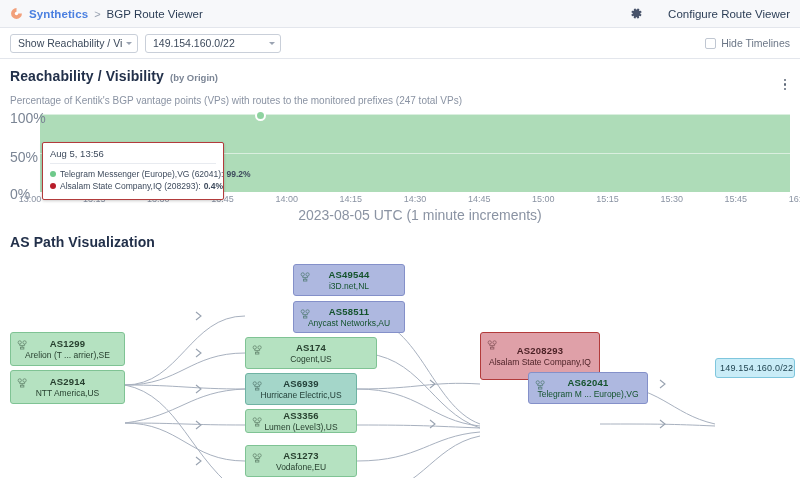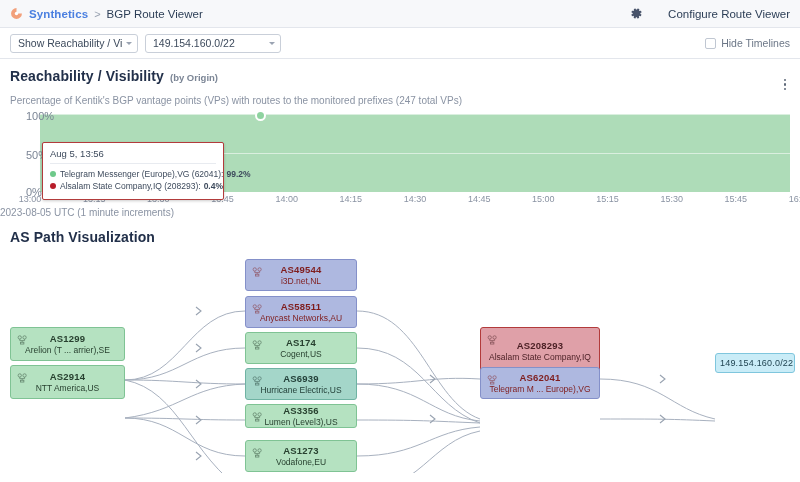--- a/index.html
+++ b/index.html
@@ -63,21 +63,21 @@
     justify-content:center;gap:2px;padding:2px 4px;cursor:pointer;
   }
   .kebab i{width:2.5px;height:2.5px;border-radius:50%;background:#5c6777;display:block;}
   
   .chart-wrap{position:relative;margin:8px 10px 0 10px;height:78px;}
   .plot{
     position:absolute;left:30px;right:0;top:0;bottom:0;
     background:#aedcb8;
   }
   .ylab{
-    position:absolute;left:16px;font-size:11px;color:#7b8595;
+    position:absolute;left:0;font-size:14px;color:#7b8595;
   }
   .y100{top:-4px;}
   .y50{top:35px;}
   .y0{top:72px;}
   .gridline{position:absolute;left:30px;right:0;height:1px;background:rgba(255,255,255,.55);}
   .marker{
     position:absolute;width:11px;height:11px;border-radius:50%;
     background:#8fd3a0;border:2.5px solid #ffffff;box-sizing:border-box;
     left:245px;top:-4px;
   }
@@ -86,35 +86,35 @@
     background:#ffffff;border:1px solid #b23b3b;border-radius:2px;
     box-shadow:0 1px 3px rgba(0,0,0,.2);padding:5px 7px 6px 7px;box-sizing:border-box;
     z-index:5;
   }
   .tt-time{font-size:9.5px;color:#3d4a5c;padding-bottom:4px;border-bottom:1px solid #e8ebf0;margin-bottom:4px;}
   .tt-row{display:flex;align-items:center;font-size:8.5px;color:#3d4a5c;line-height:1.45;white-space:nowrap;}
   .tt-dot{width:6px;height:6px;border-radius:50%;margin-right:4px;flex:0 0 auto;}
   .tt-val{font-weight:700;margin-left:3px;}
   .xaxis{position:relative;margin:2px 10px 0 10px;height:12px;}
   .xtick{position:absolute;font-size:9px;color:#8a93a3;transform:translateX(-50%);}
-  .xcaption{text-align:left;font-size:10px;color:#8a93a3;margin-top:1px;}
+  .xcaption{text-align:center;font-size:14px;color:#8a93a3;margin-top:1px;margin-left:40px;}
   
   .graph{position:relative;margin-top:6px;height:222px;}
   .graph svg{position:absolute;left:0;top:0;}
   .node{
     position:absolute;box-sizing:border-box;border-radius:3px;
     display:flex;flex-direction:column;justify-content:center;
     padding:3px 4px 4px 4px;
   }
   .node .nicon{position:absolute;left:6px;top:6px;opacity:.55;}
   .node .nas{font-size:9.5px;font-weight:700;text-align:center;letter-spacing:.2px;}
   .node .nname{font-size:8.5px;text-align:center;margin-top:1px;}
   .n-green{background:#b5e2c1;border:1px solid #7fc394;color:#27402f;}
   .n-teal{background:#a4d6c9;border:1px solid #6fb3a3;color:#234039;}
-  .n-blue{background:#aeb8e0;border:1px solid #8490c9;color:#7f1d1d;}
+  .n-blue{background:#aeb8e0;border:1px solid #8490c9;color:#14532d;margin-left:48px;}
   .n-red{background:#dfa0a8;border:1px solid #b23b3b;color:#4a1f24;}
   .n-cyan{background:#c9ecf7;border:1px solid #7fc6dd;color:#1f4350;}
   .n-cyan .nas{font-weight:400;font-size:9px;}
 </style>
 </head>
 <body>
 
 <div class="topbar">
   <svg class="crumb-logo" viewBox="0 0 16 16">
     <path d="M8 1.3A6.7 6.7 0 1 0 14.7 8H8z" fill="#f2a07b"></path>
@@ -280,21 +280,21 @@
     <div class="node n-blue" style="left: 245px; top: 45px; width: 112px; height: 32px;">
       <svg class="nicon" width="11" height="11" viewBox="0 0 16 16">
         <circle cx="4" cy="5" r="2.4" fill="none" stroke="currentColor" stroke-width="1.2"></circle>
         <circle cx="11" cy="5" r="2.4" fill="none" stroke="currentColor" stroke-width="1.2"></circle>
         <path d="M4 7.4v2.2h7V7.4M7.5 9.6v2.4" stroke="currentColor" stroke-width="1.2" fill="none"></path>
         <rect x="5" y="12" width="5" height="2.6" fill="none" stroke="currentColor" stroke-width="1.2"></rect>
       </svg>
       <div class="nas">AS58511</div>
       <div class="nname">Anycast Networks,AU</div>
     </div>
-    <div class="node n-green" style="left: 245px; top: 81px; width: 112px; height: 32px;">
+    <div class="node n-green" style="left: 245px; top: 81px; width: 132px; height: 32px;">
       <svg class="nicon" width="11" height="11" viewBox="0 0 16 16">
         <circle cx="4" cy="5" r="2.4" fill="none" stroke="currentColor" stroke-width="1.2"></circle>
         <circle cx="11" cy="5" r="2.4" fill="none" stroke="currentColor" stroke-width="1.2"></circle>
         <path d="M4 7.4v2.2h7V7.4M7.5 9.6v2.4" stroke="currentColor" stroke-width="1.2" fill="none"></path>
         <rect x="5" y="12" width="5" height="2.6" fill="none" stroke="currentColor" stroke-width="1.2"></rect>
       </svg>
       <div class="nas">AS174</div>
       <div class="nname">Cogent,US</div>
     </div>
     <div class="node n-teal" style="left: 245px; top: 117px; width: 112px; height: 32px;">

